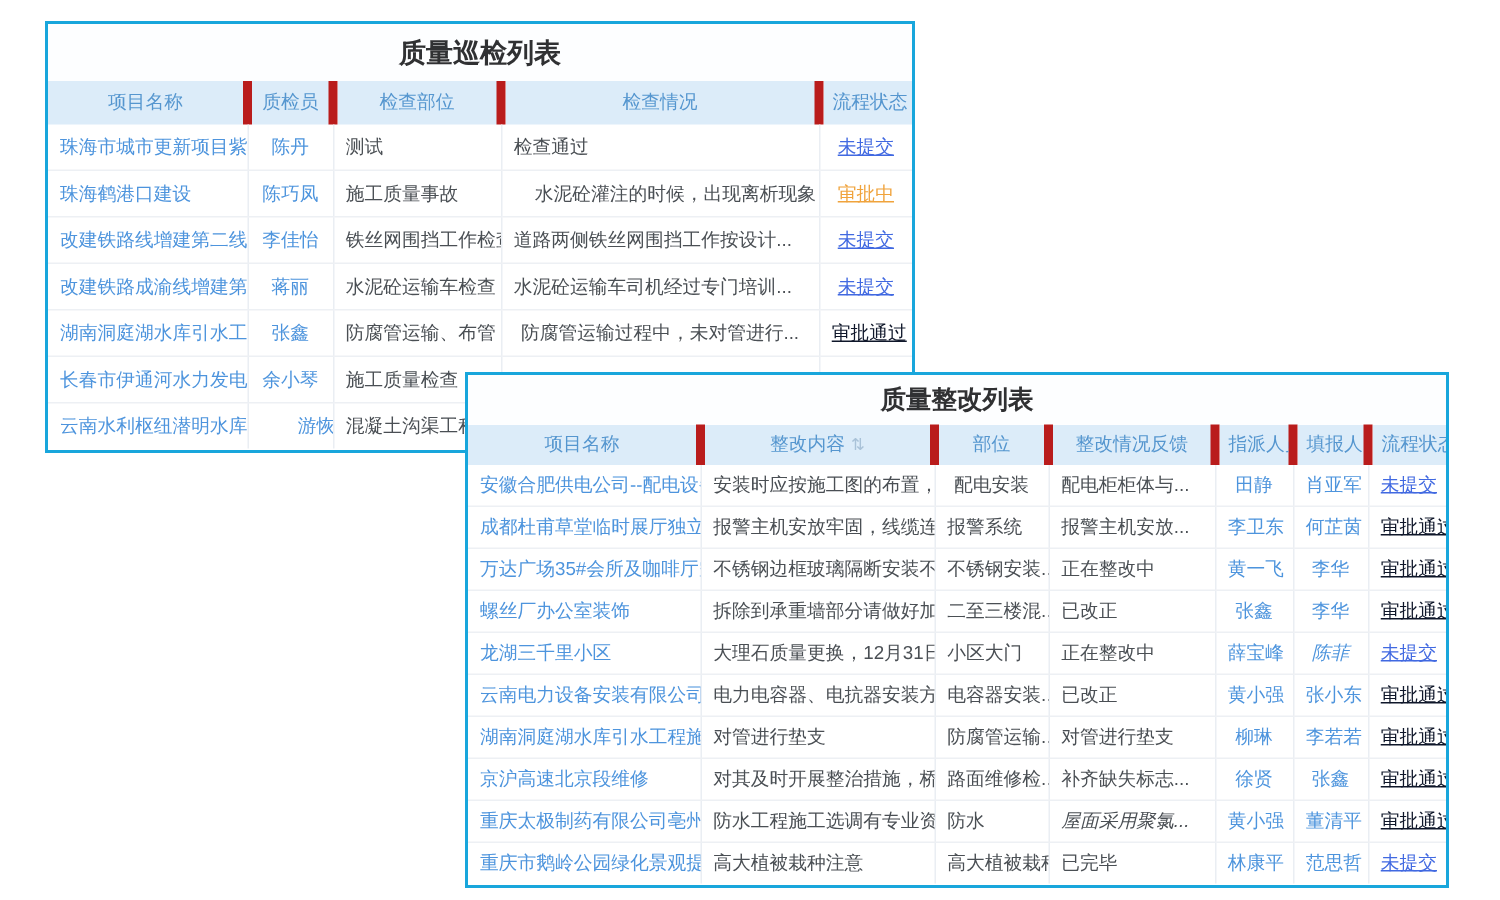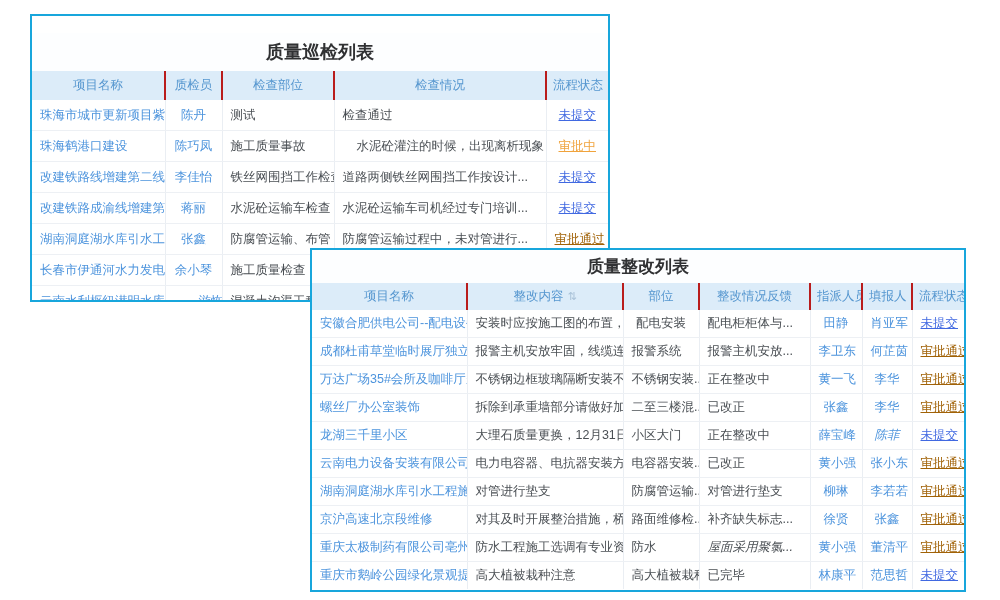--- a/index.html
+++ b/index.html
@@ -10,44 +10,44 @@
   }
   .panel{
     position:absolute;background:#ffffff;border:2px solid #18a6dc;
     box-sizing:border-box;overflow:hidden;
   }
   .panel-inspection{left:30px;top:14px;width:580px;height:288px;z-index:1;}
   .panel-rectification{left:310px;top:248px;width:656px;height:344px;z-index:2;}
   .panel-title{
     text-align:center;font-weight:bold;color:#303133;background:#fdfeff;
   }
-  .panel-inspection .panel-title{height:38px;line-height:38px;font-size:18px;margin-top:17px;}
+  .panel-inspection .panel-title{height:38px;line-height:38px;font-size:18px;}
   .panel-rectification .panel-title{height:33px;line-height:33px;font-size:17px;}
   table{border-collapse:collapse;table-layout:fixed;width:100%;}
   th{
     background:#dcecf9;color:#5596cf;font-weight:normal;font-size:12.5px;
-    text-align:center;border-right:2px solid #b91c1c;padding:0 6px;
+    text-align:center;border-right:6px solid #b91c1c;padding:0 6px;
     white-space:nowrap;overflow:hidden;
   }
   td{
     font-size:12.5px;color:#4a4f54;white-space:nowrap;overflow:hidden;
     border-right:1px solid #eaeef3;border-bottom:1px solid #edf0f4;
     padding:0 8px;background:#ffffff;
   }
   th:last-child,td:last-child{border-right:none;}
   tbody tr:last-child td{border-bottom:none;}
   .panel-inspection th{height:29px;}
   .panel-inspection td{height:30px;}
   .panel-rectification th{height:27px;}
   .panel-rectification td{height:27px;}
   .link{color:#4d94dd;cursor:pointer;}
   .status{text-decoration:underline;cursor:pointer;}
   .status-blue{color:#4169e1;}
   .status-orange{color:#f0a33c;}
-  .status-green{color:#a16207;}
+  .status-green{color:#0f172a;}
   .sort-icon{color:#a9c2d8;font-size:11px;margin-left:4px;cursor:pointer;}
 </style>
 </head>
 <body>
 
 <section class="panel panel-inspection">
   <div class="panel-title">质量巡检列表</div>
   <table>
     <colgroup>
       <col style="width:133px">
@@ -91,21 +91,21 @@
           <td style="text-align: left;"><span class="link">改建铁路成渝线增建第...</span></td>
           <td style="text-align: center;"><span class="link">蒋丽</span></td>
           <td style="text-align: left;"><span>水泥砼运输车检查</span></td>
           <td style="text-align: left;"><span>水泥砼运输车司机经过专门培训...</span></td>
           <td style="text-align: center;"><span class="status status-blue">未提交</span></td>
         </tr>
         <tr>
           <td style="text-align: left;"><span class="link">湖南洞庭湖水库引水工...</span></td>
           <td style="text-align: center;"><span class="link">张鑫</span></td>
           <td style="text-align: left;"><span>防腐管运输、布管</span></td>
-          <td style="text-align: left;"><span>防腐管运输过程中，未对管进行...</span></td>
+          <td style="text-align: center;"><span>防腐管运输过程中，未对管进行...</span></td>
           <td style="text-align: center;"><span class="status status-green">审批通过</span></td>
         </tr>
         <tr>
           <td style="text-align: left;"><span class="link">长春市伊通河水力发电...</span></td>
           <td style="text-align: center;"><span class="link">余小琴</span></td>
           <td style="text-align: left;"><span>施工质量检查</span></td>
           <td style="text-align: left;"></td>
           <td style="text-align: center;"></td>
         </tr>
         <tr>

